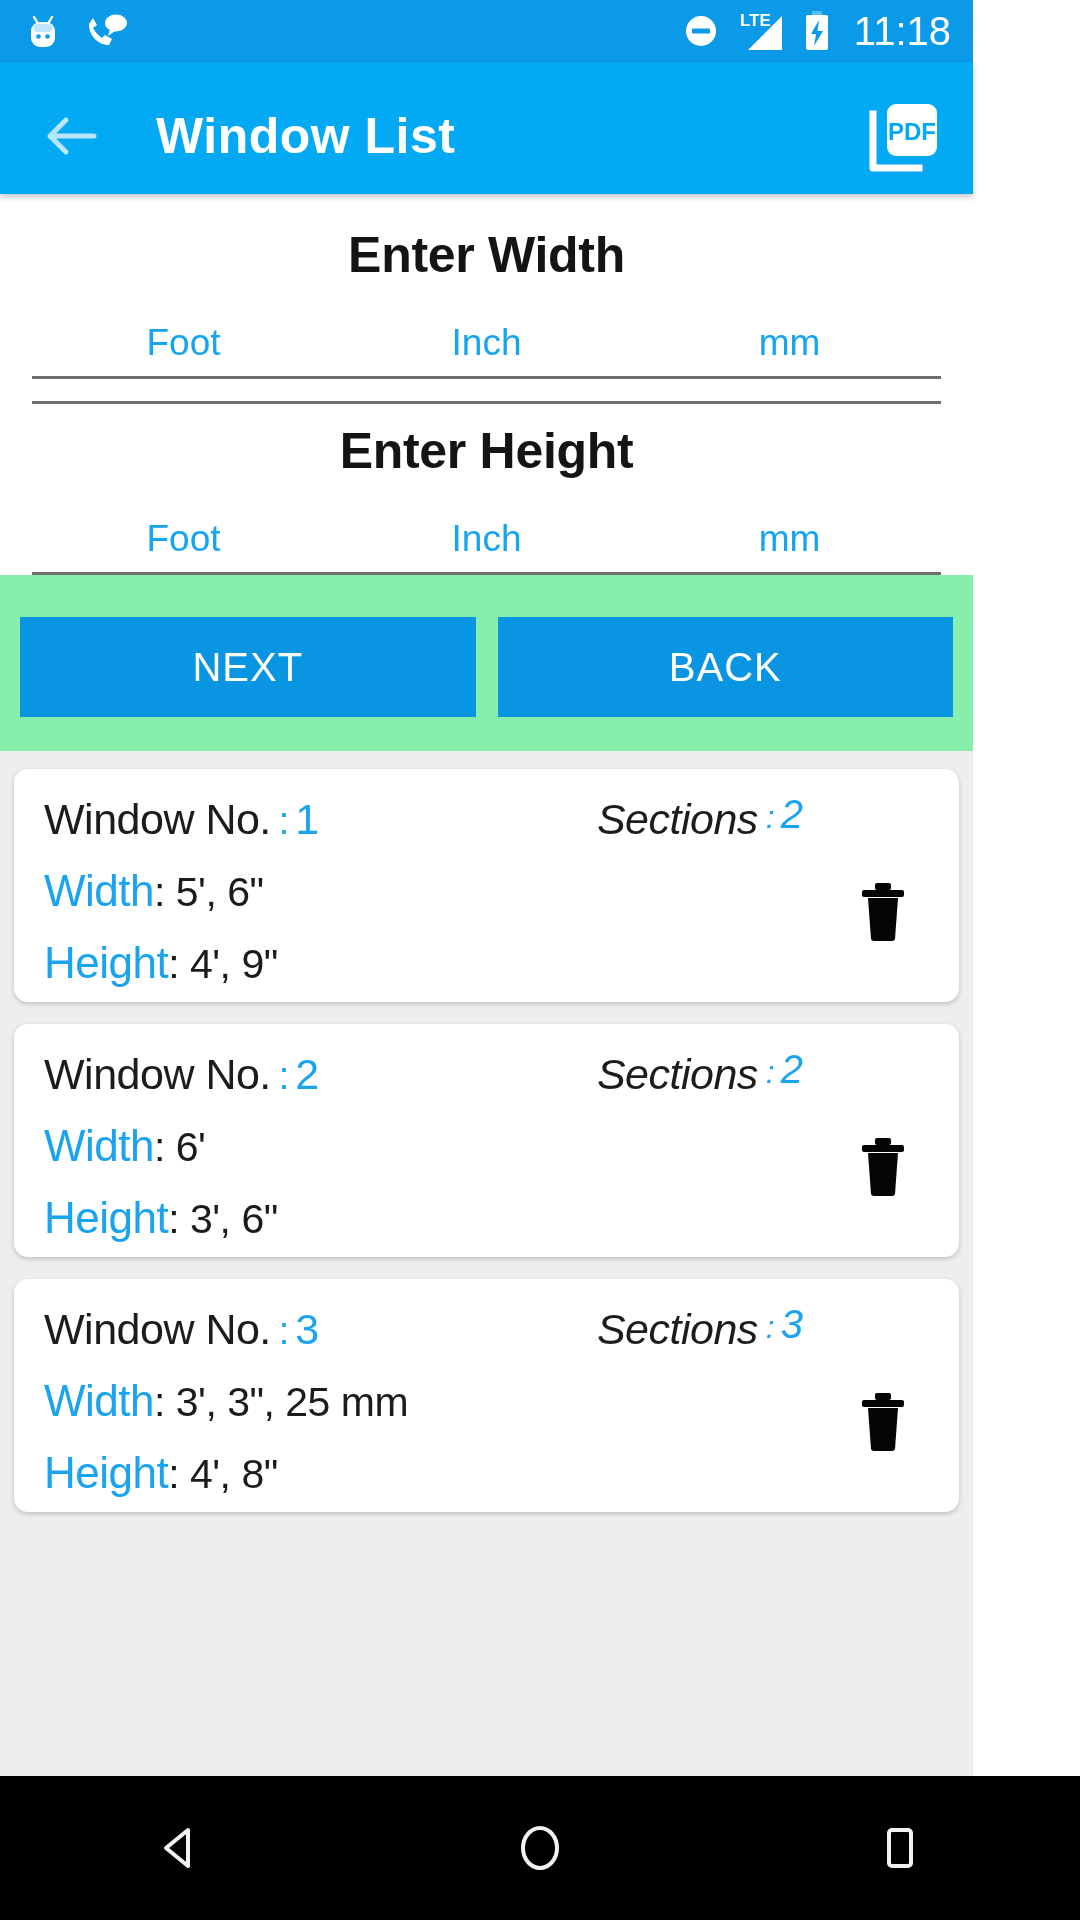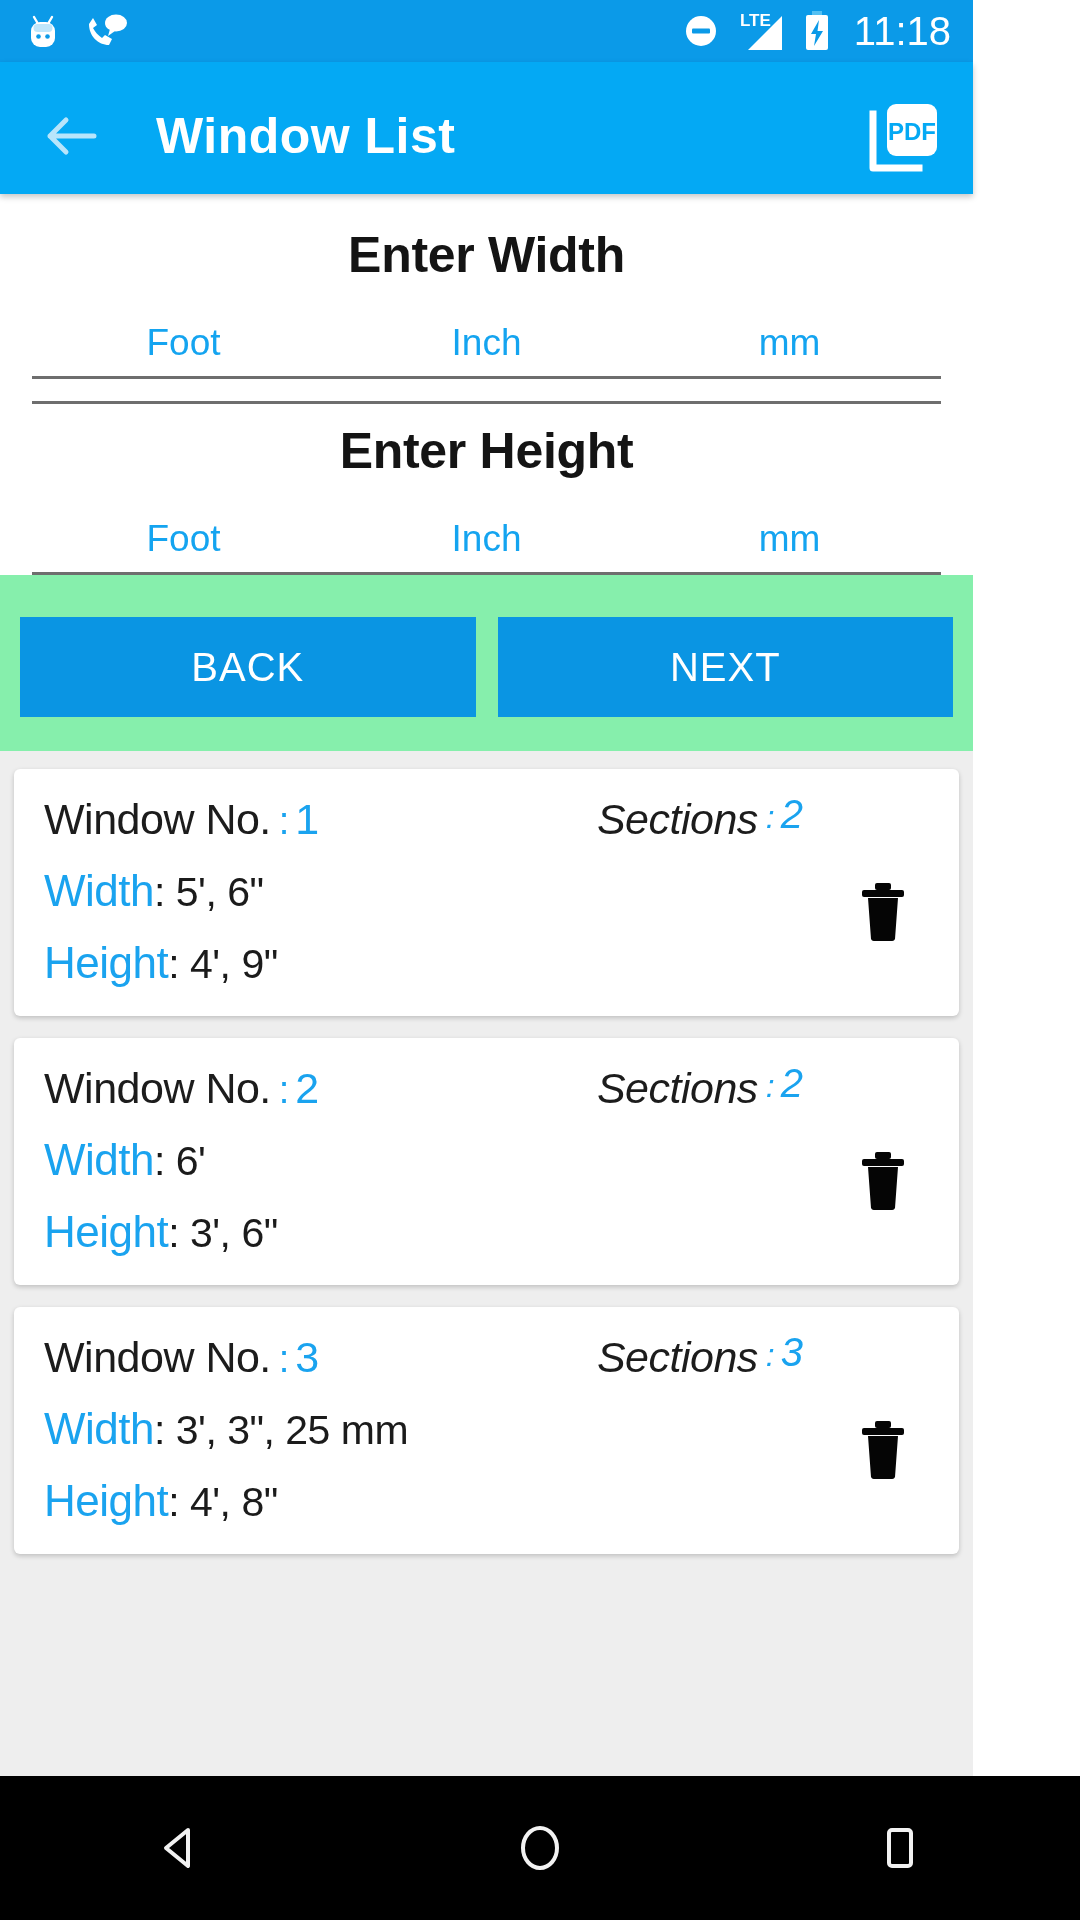--- a/index.html
+++ b/index.html
@@ -153,24 +153,24 @@
 
   
   #window-list {
     flex: 1 1 auto;
     background: #eeeeee;
     padding: 18px 14px 0;
     overflow: hidden;
   }
   .window-card {
     background: #ffffff;
-    border-radius: 6px;
+    border-radius: 14px;
     box-shadow: 0 2px 5px rgba(0,0,0,0.20);
     margin-bottom: 22px;
-    padding: 26px 30px 28px;
+    padding: 26px 30px 14px;
     position: relative;
     min-height: 232px;
   }
   .card-top {
     display: flex;
     align-items: baseline;
   }
   .card-label {
     font-size: 43px;
     color: #1c1c1c;
@@ -328,22 +328,22 @@
       <div class="field">
         <input class="field-input" type="text" placeholder="Inch" style="">
       </div>
       <div class="field">
         <input class="field-input" type="text" placeholder="mm" style="">
       </div>
     </div>
   </div>
 
   <div id="button-row">
+    <button class="action-button">NEXT</button>
     <button class="action-button">BACK</button>
-    <button class="action-button">NEXT</button>
   </div>
 
   <div id="window-list">
       <div class="window-card">
         <div class="card-top">
           <span class="card-label">Window No.</span>
           <span class="card-colon">:</span>
           <span class="card-value-blue">1</span>
           <span class="sections-group">
             <span class="card-label">Sections</span>

